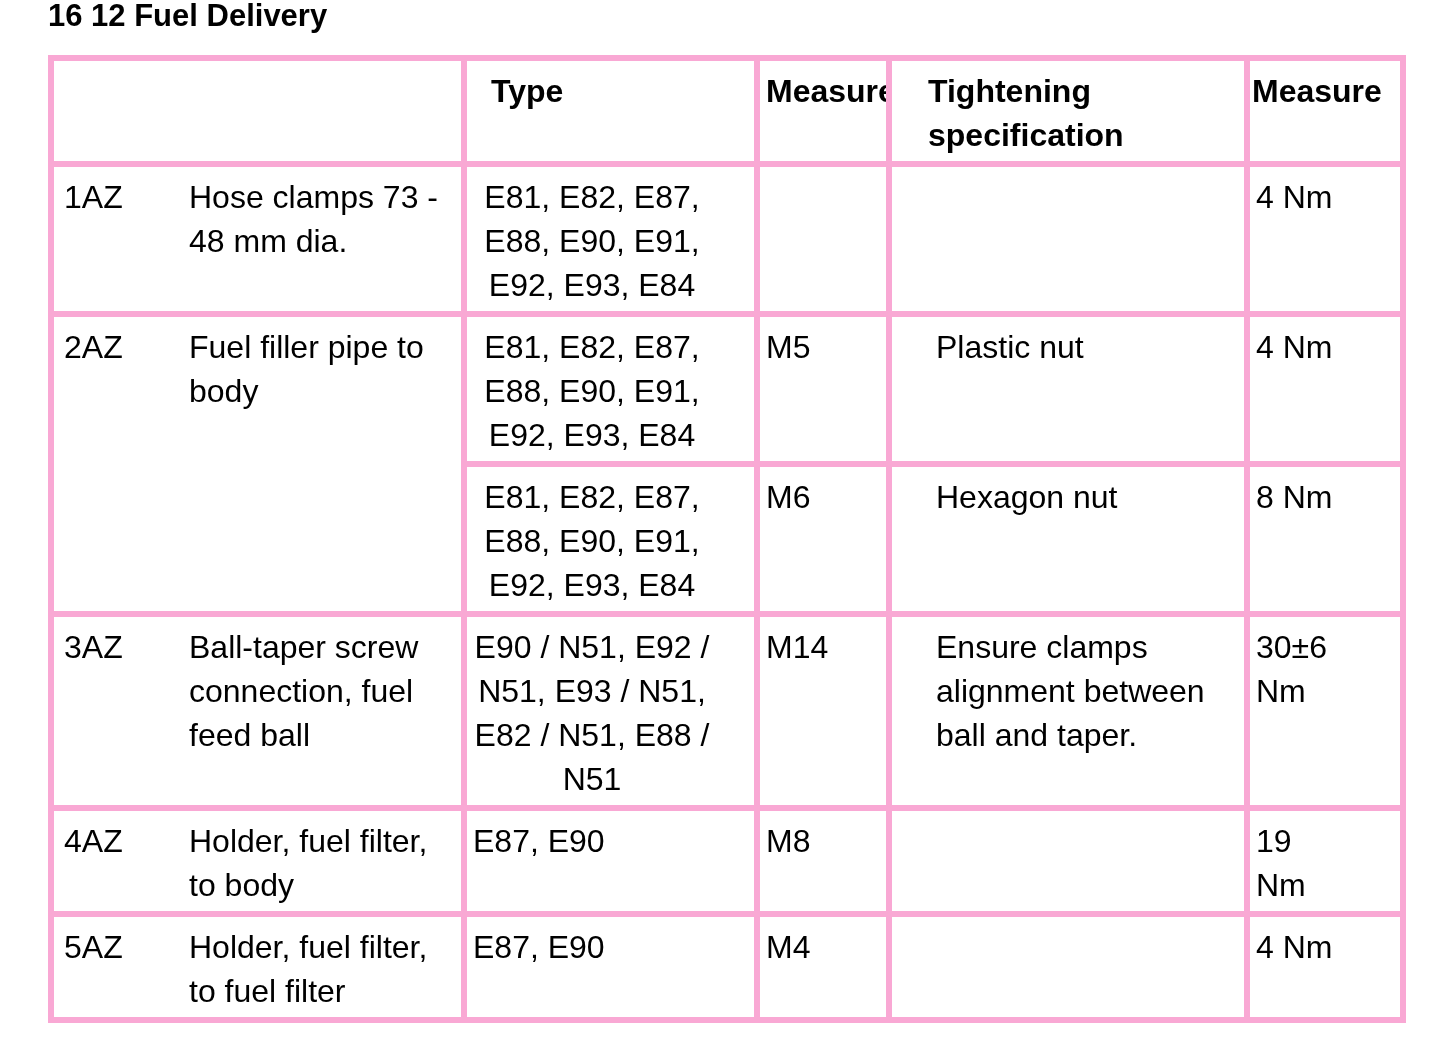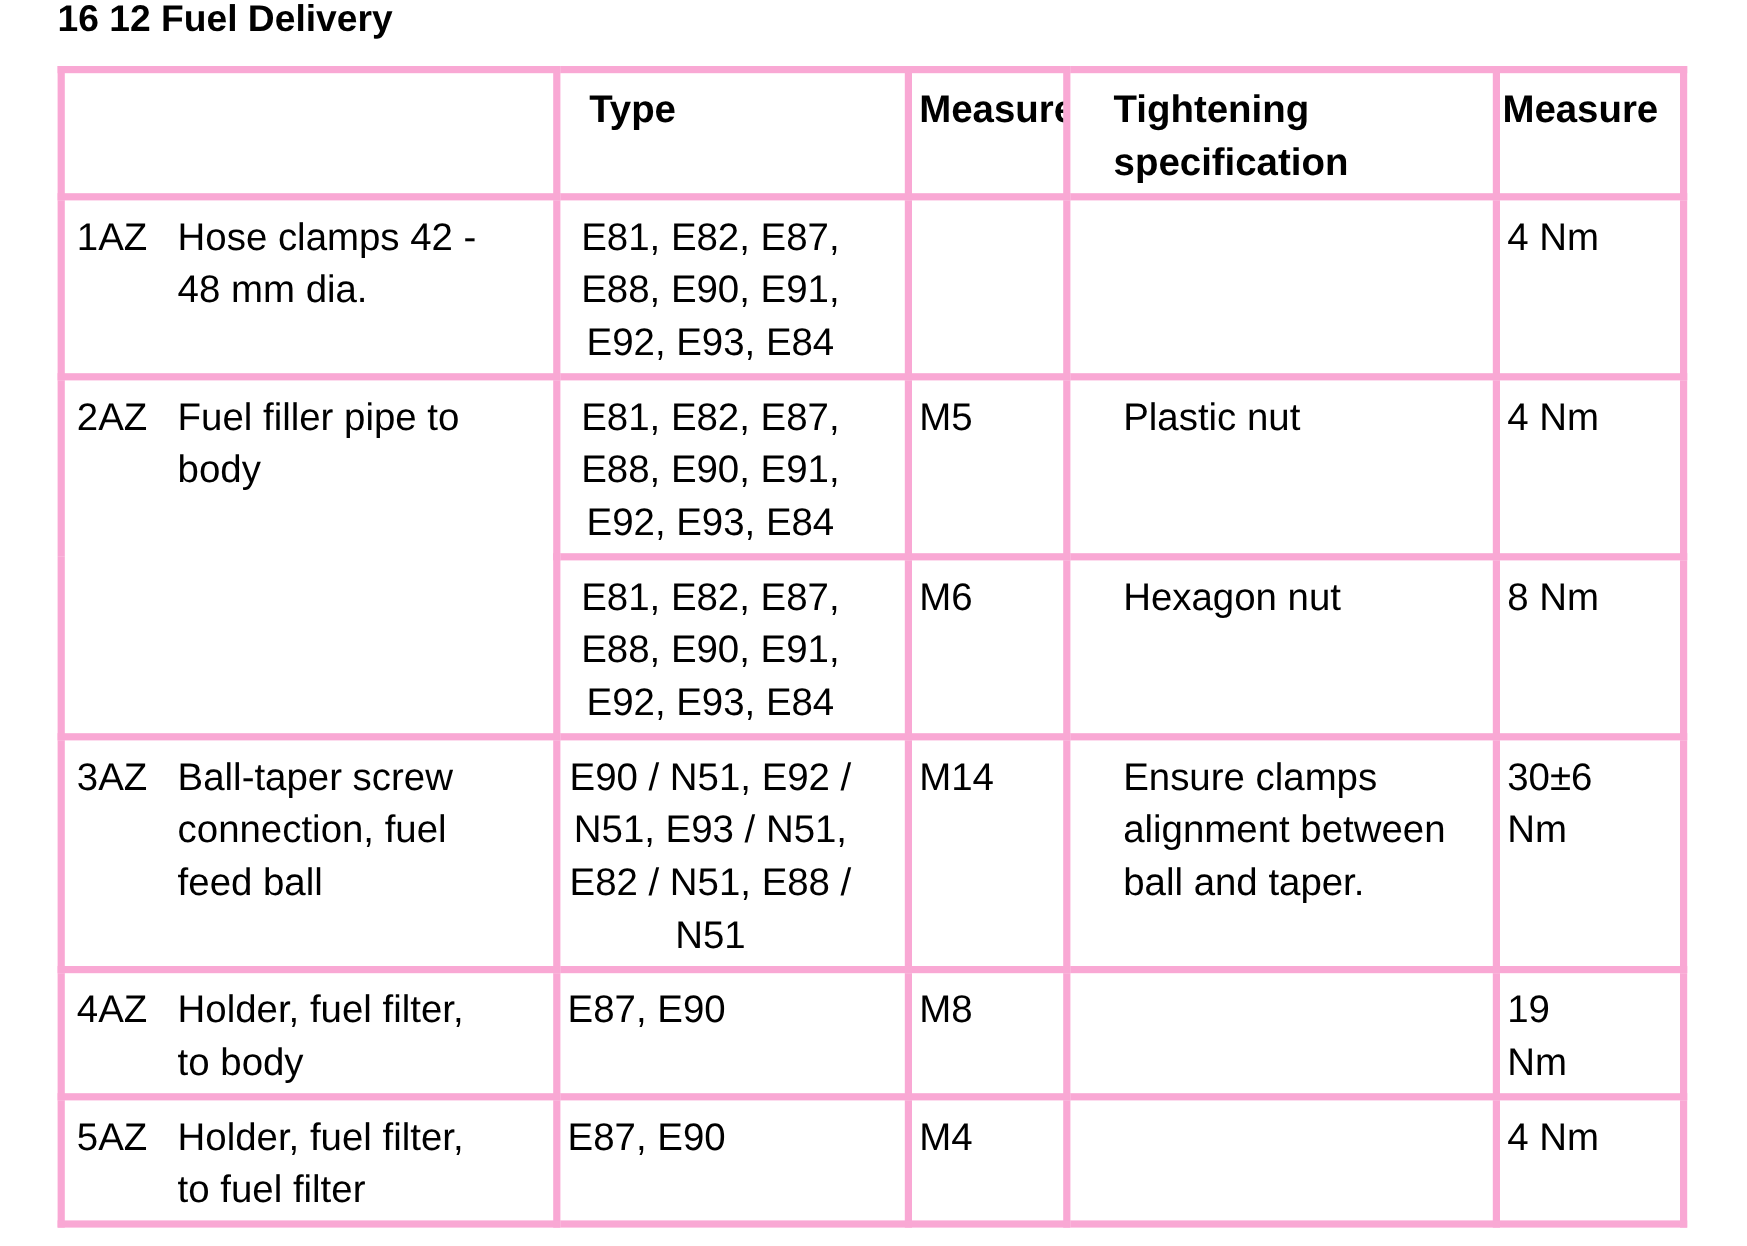--- a/index.html
+++ b/index.html
@@ -68,21 +68,21 @@
   th.h-type  { padding-left: 24px; }
   th.h-tight { padding-left: 36px; }
   th.h-meas  { padding-left: 2px; }
   .hdr-tight-text {
     display: inline-block;
     max-width: 220px;
   }
 
   
   td.item-cell { padding-left: 10px; }
-  .item-flex { display: flex; }
+  .item-flex { display: flex; gap: 41px; }
   .item-id {
     width: 84px;
     flex-shrink: 0;
   }
   .item-desc {
     display: inline-block;
     width: 252px;
   }
 
   
@@ -113,21 +113,21 @@
       <th class="h-type">Type</th>
       <th>Measure</th>
       <th class="h-tight"><span class="hdr-tight-text">Tightening specification</span></th>
       <th class="h-meas">Measure</th>
     </tr>
 
     <tr class="r-1az">
       <td class="item-cell">
         <div class="item-flex">
           <span class="item-id">1AZ</span>
-          <span class="item-desc">Hose clamps 42 - 48 mm dia.</span>
+          <span class="item-desc">Hose clamps 73 - 48 mm dia.</span>
         </div>
       </td>
       <td><span class="type-text">E81, E82, E87, E88, E90, E91, E92, E93, E84</span></td>
       <td></td>
       <td class="tight-cell"></td>
       <td><span class="measure-text">4 Nm</span></td>
     </tr>
 
     <tr class="r-2az-a">
       <td class="item-cell" rowspan="2">

